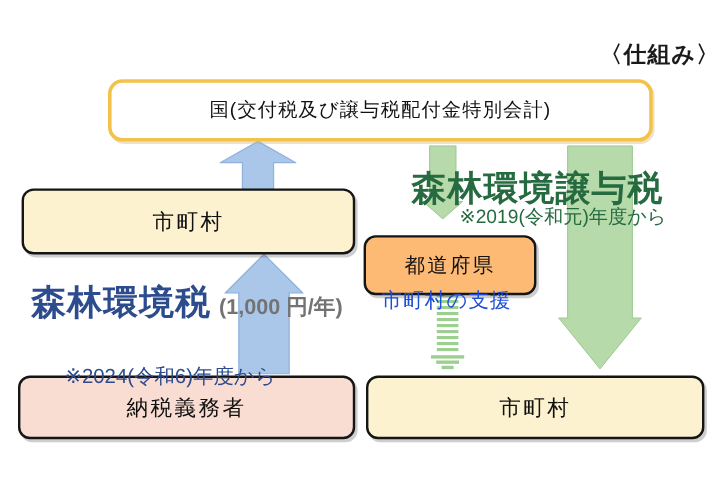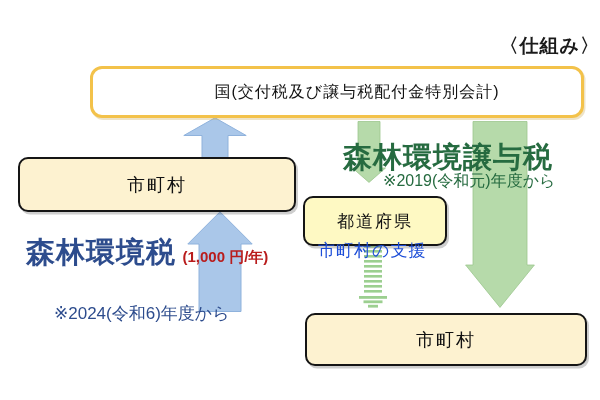--- a/index.html
+++ b/index.html
@@ -15,29 +15,29 @@
   .box{
     position:absolute;display:flex;align-items:center;justify-content:center;
     border:2.5px solid #151515;border-radius:10px;
     box-shadow:2px 2.5px 0 rgba(60,60,60,.25);
     font-size:18px;letter-spacing:2px;color:#111;
   }
   .box-national{
     left:90px;top:66px;width:448px;height:46px;
     background:#ffffff;border:3px solid #f3c24a;border-radius:12px;
     box-shadow:1.5px 2px 0 rgba(205,175,95,.35);
-    font-size:16px;letter-spacing:1px;padding-left:40px;
+    font-size:16px;letter-spacing:1px;
   }
   .box-muni-left{left:18px;top:157px;width:274px;height:51px;background:#fdf2d0;}
   .box-taxpayer{left:15px;top:313px;width:277px;height:49px;background:#f9dcd2;}
-  .box-pref{left:303px;top:196px;width:140px;height:46px;background:#fef9c3;font-size:17px;text-align:right;}
+  .box-pref{left:303px;top:196px;width:140px;height:46px;background:#fdba74;font-size:17px;text-align:right;}
   .box-muni-right{left:305px;top:313px;width:278px;height:49px;background:#fdf2d0;}
   .tax-label-row{position:absolute;left:26px;top:233px;white-space:nowrap;}
   .tax-name{font-size:29px;font-weight:bold;color:#2d4c8d;letter-spacing:1px;}
-  .tax-amount{font-size:15px;font-weight:bold;color:#b91c1c;margin-left:2px;}
+  .tax-amount{font-size:18px;font-weight:bold;color:#737373;margin-left:2px;}
   .tax-note{position:absolute;left:54px;top:266px;font-size:17px;color:#2d4c8d;white-space:nowrap;margin-top:36px;}
   .transfer-name{
     position:absolute;left:343px;top:138px;font-size:29px;font-weight:bold;
     color:#266b40;letter-spacing:1px;white-space:nowrap;
   }
   .transfer-note{position:absolute;left:383px;top:171px;font-size:16px;color:#266b40;white-space:nowrap;text-align:center;}
   .support-label{position:absolute;left:318px;top:239px;font-size:17px;color:#1d4ed8;letter-spacing:1px;white-space:nowrap;}
   svg{display:block;}
 </style>
 </head>
@@ -82,20 +82,23 @@
   <div class="title">〈仕組み〉</div>
 
   <div class="box box-national">
     <span>国(交付税及び譲与税配付金特別会計)</span>
   </div>
 
   <div class="box box-muni-left">
     <span>市町村</span>
   </div>
 
+  <div class="box box-taxpayer">
+    <span>納税義務者</span>
+  </div>
 
   <div class="box box-pref">
     <span>都道府県</span>
   </div>
 
   <div class="box box-muni-right">
     <span>市町村</span>
   </div>
 
   <div class="tax-label-row">

